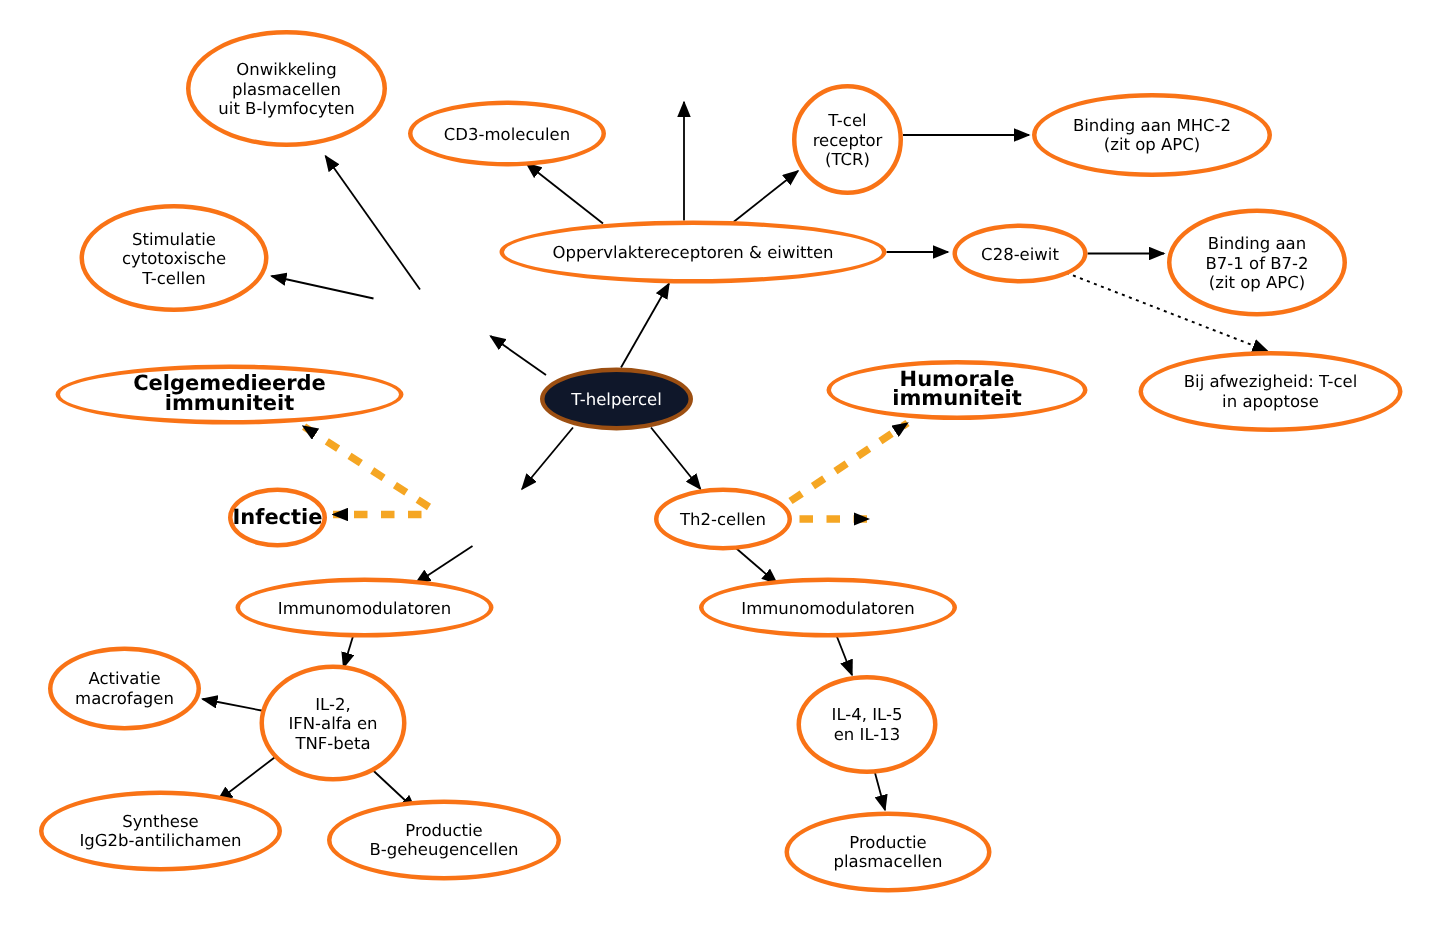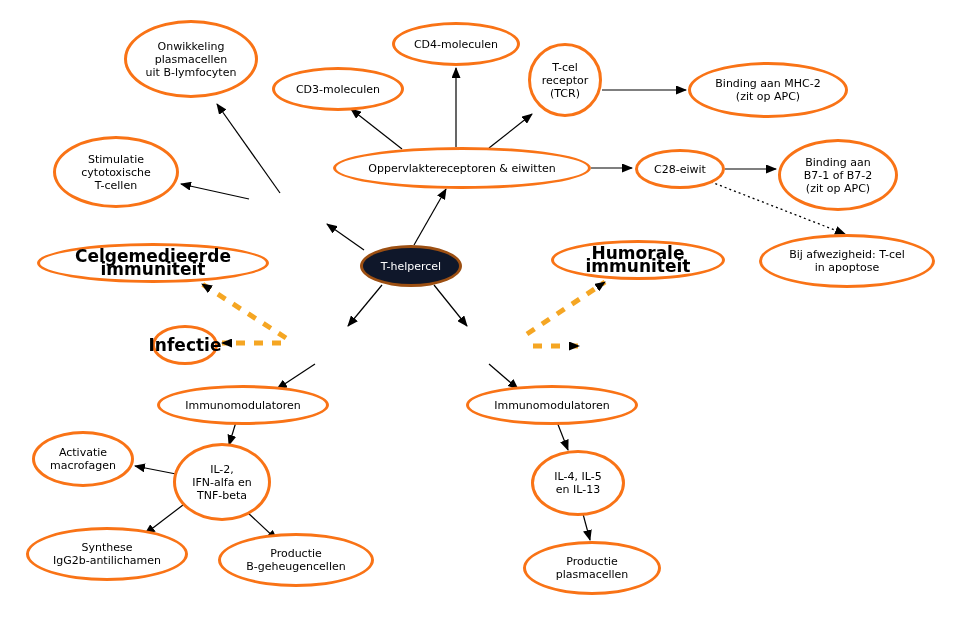--- a/index.html
+++ b/index.html
@@ -45,21 +45,21 @@
     color: #000000;
     font-family: "DejaVu Sans", sans-serif;
     font-size: 11px;
     line-height: 13px;
     letter-spacing: 0px;
     white-space: pre-line;
     padding: 0 4px;
   }
   .node.bold {
     font-weight: bold;
-    font-size: 17px;
+    font-size: 14px;
   }
   .node.accent {
     background: #0f172a;
     border-color: #9c4f12;
     color: #ffffff;
   }
 </style>
 </head>
 <body>
 
@@ -103,41 +103,41 @@
         <line x1="281" y1="343" x2="222" y2="343" fill="none" stroke="#F5A623" stroke-width="5" stroke-dasharray="9 9" marker-end="url(#arrow-dashed)"></line>
         <line x1="527" y1="334" x2="605" y2="282" fill="none" stroke="#F5A623" stroke-width="5" stroke-dasharray="9 9" marker-end="url(#arrow-dashed)"></line>
         <line x1="533" y1="346" x2="579" y2="346" fill="none" stroke="#F5A623" stroke-width="5" stroke-dasharray="9 9" marker-end="url(#arrow-dashed)"></line>
       </g>
   </svg>
 
   <div id="node-layer">
       <div class="node" style="left: 124px; top: 20px; width: 134px; height: 78px;">Onwikkeling
 plasmacellen
 uit B-lymfocyten</div>
-      <div class="node" style="left: 392px; top: 22px; width: 128px; height: 44px;">CD4-moleculen</div>
       <div class="node" style="left: 272px; top: 67px; width: 132px; height: 44px;">CD3-moleculen</div>
-      <div class="node" style="left: 528px; top: 43px; width: 74px; height: 74px; text-align: center;">T-cel
+      <div class="node" style="left: 528px; top: 56px; width: 74px; height: 74px; text-align: center;">T-cel
 receptor
 (TCR)</div>
       <div class="node" style="left: 688px; top: 62px; width: 160px; height: 56px;">Binding aan MHC-2
 (zit op APC)</div>
       <div class="node" style="left: 53px; top: 136px; width: 126px; height: 72px;">Stimulatie
 cytotoxische
 T-cellen</div>
       <div class="node" style="left: 333px; top: 147px; width: 258px; height: 42px;">Oppervlaktereceptoren &amp; eiwitten</div>
       <div class="node" style="left: 635px; top: 149px; width: 90px; height: 40px;">C28-eiwit</div>
       <div class="node" style="left: 778px; top: 139px; width: 120px; height: 72px;">Binding aan
 B7-1 of B7-2
 (zit op APC)</div>
       <div class="node bold" style="left: 37px; top: 243px; width: 232px; height: 40px;">Celgemedieerde immuniteit</div>
       <div class="node accent" style="left: 360px; top: 245px; width: 102px; height: 42px;">T-helpercel</div>
       <div class="node bold" style="left: 551px; top: 240px; width: 174px; height: 40px;">Humorale immuniteit</div>
       <div class="node" style="left: 759px; top: 234px; width: 176px; height: 54px;">Bij afwezigheid: T-cel
 in apoptose</div>
       <div class="node bold" style="left: 152px; top: 325px; width: 66px; height: 40px;">Infectie</div>
+      <div class="node" style="left: 436px; top: 325px; width: 92px; height: 42px;">Th2-cellen</div>
       <div class="node" style="left: 157px; top: 385px; width: 172px; height: 40px;">Immunomodulatoren</div>
       <div class="node" style="left: 466px; top: 385px; width: 172px; height: 40px;">Immunomodulatoren</div>
       <div class="node" style="left: 32px; top: 431px; width: 102px; height: 56px;">Activatie
 macrofagen</div>
       <div class="node" style="left: 173px; top: 443px; width: 98px; height: 78px;">IL-2,
 IFN-alfa en
 TNF-beta</div>
       <div class="node" style="left: 531px; top: 450px; width: 94px; height: 66px;">IL-4, IL-5
 en IL-13</div>
       <div class="node" style="left: 26px; top: 527px; width: 162px; height: 54px;">Synthese

